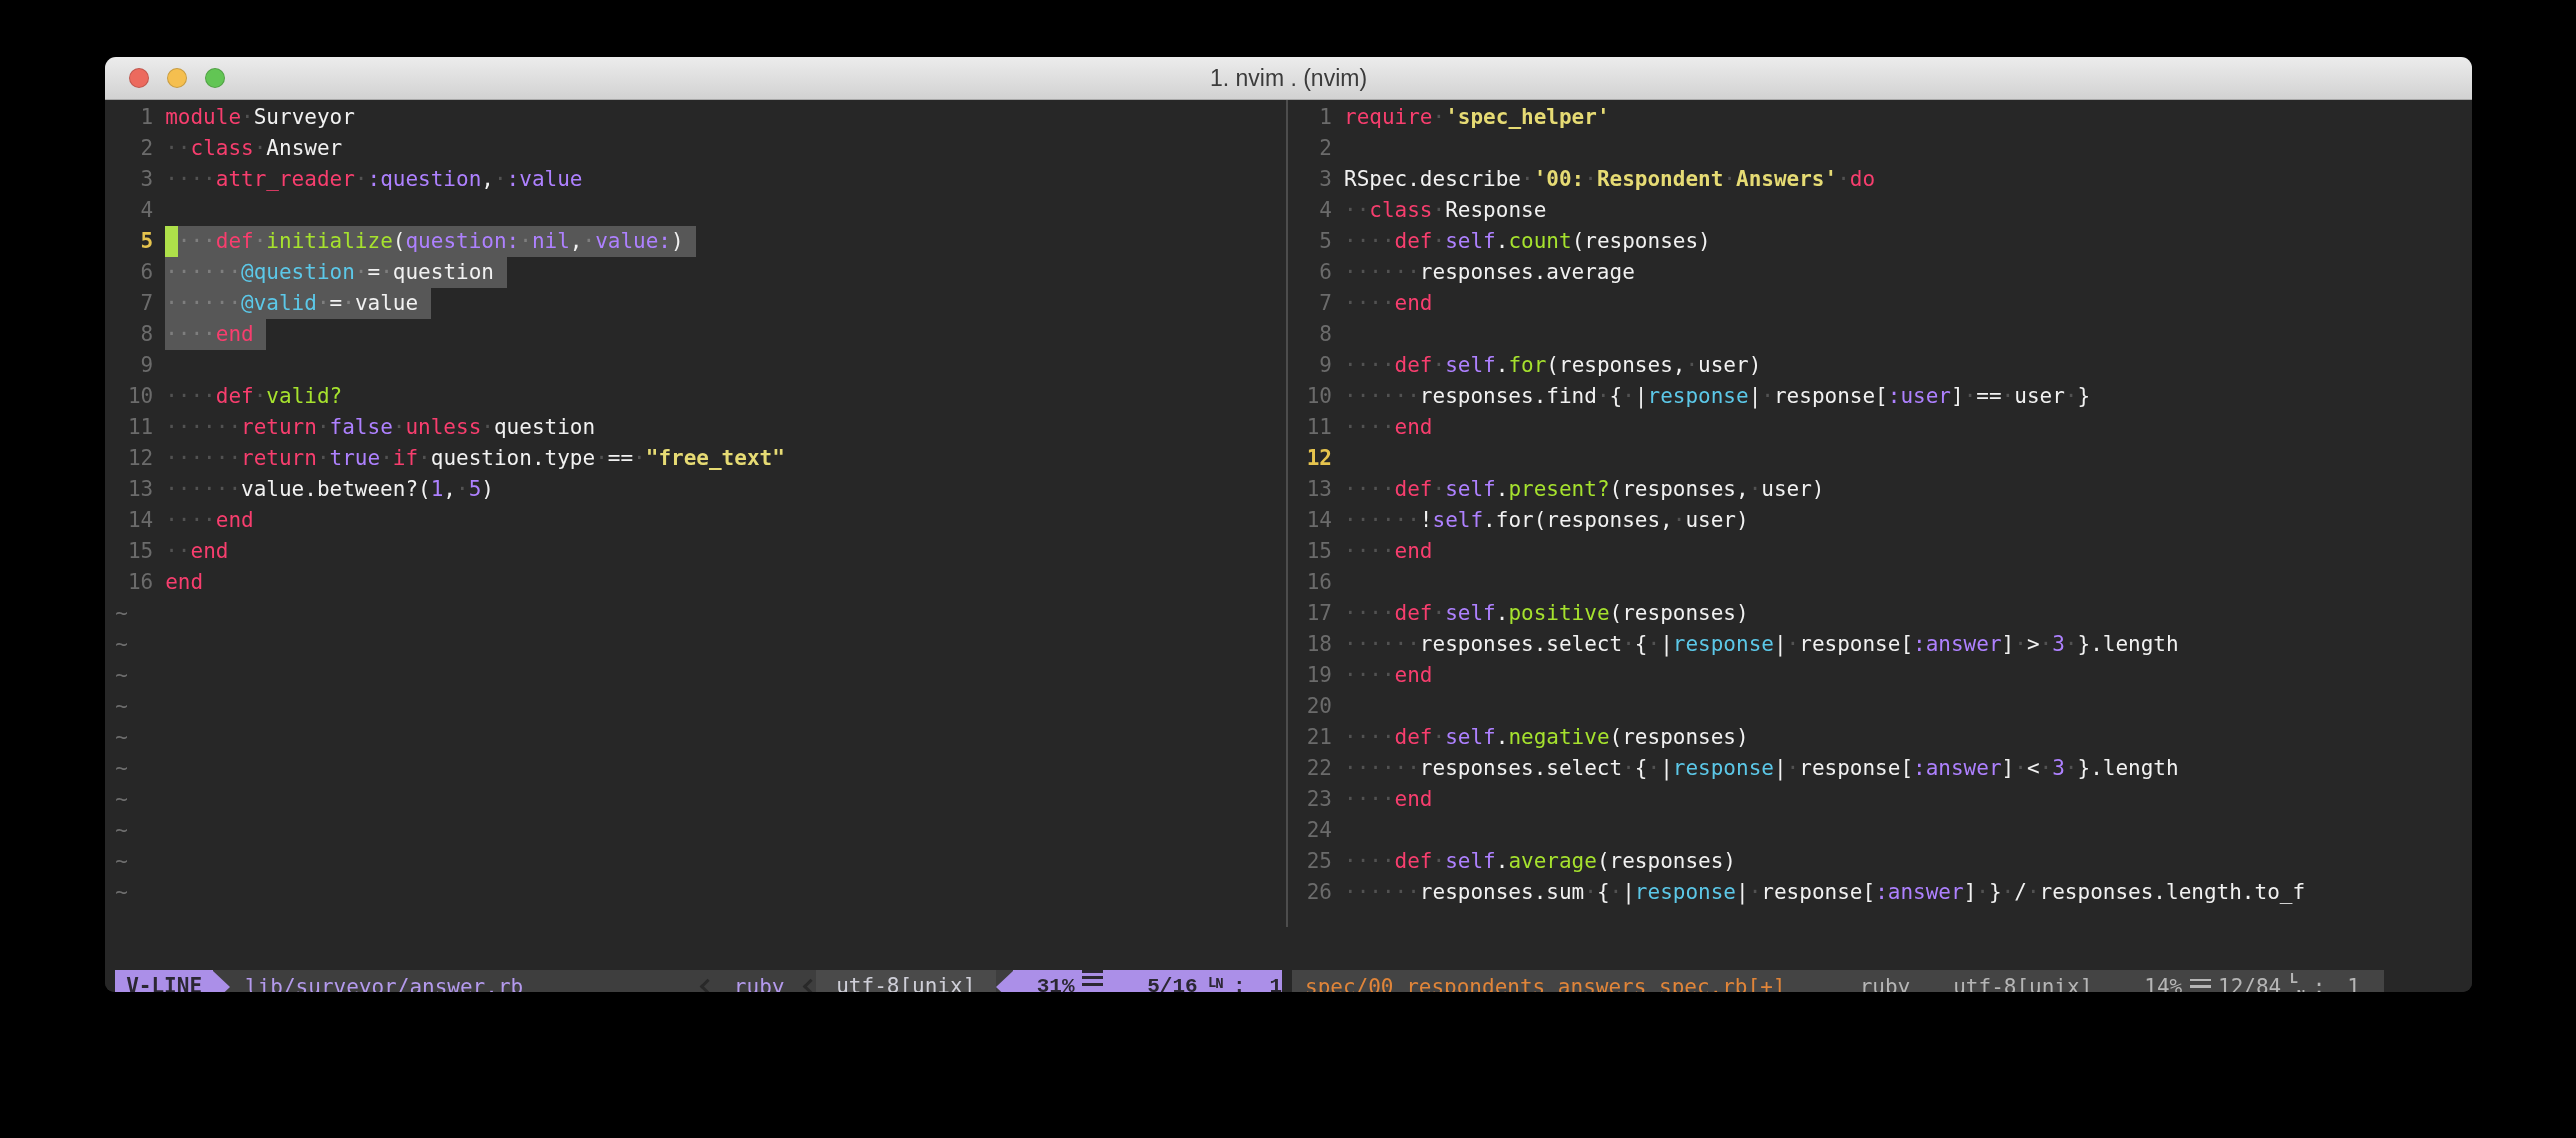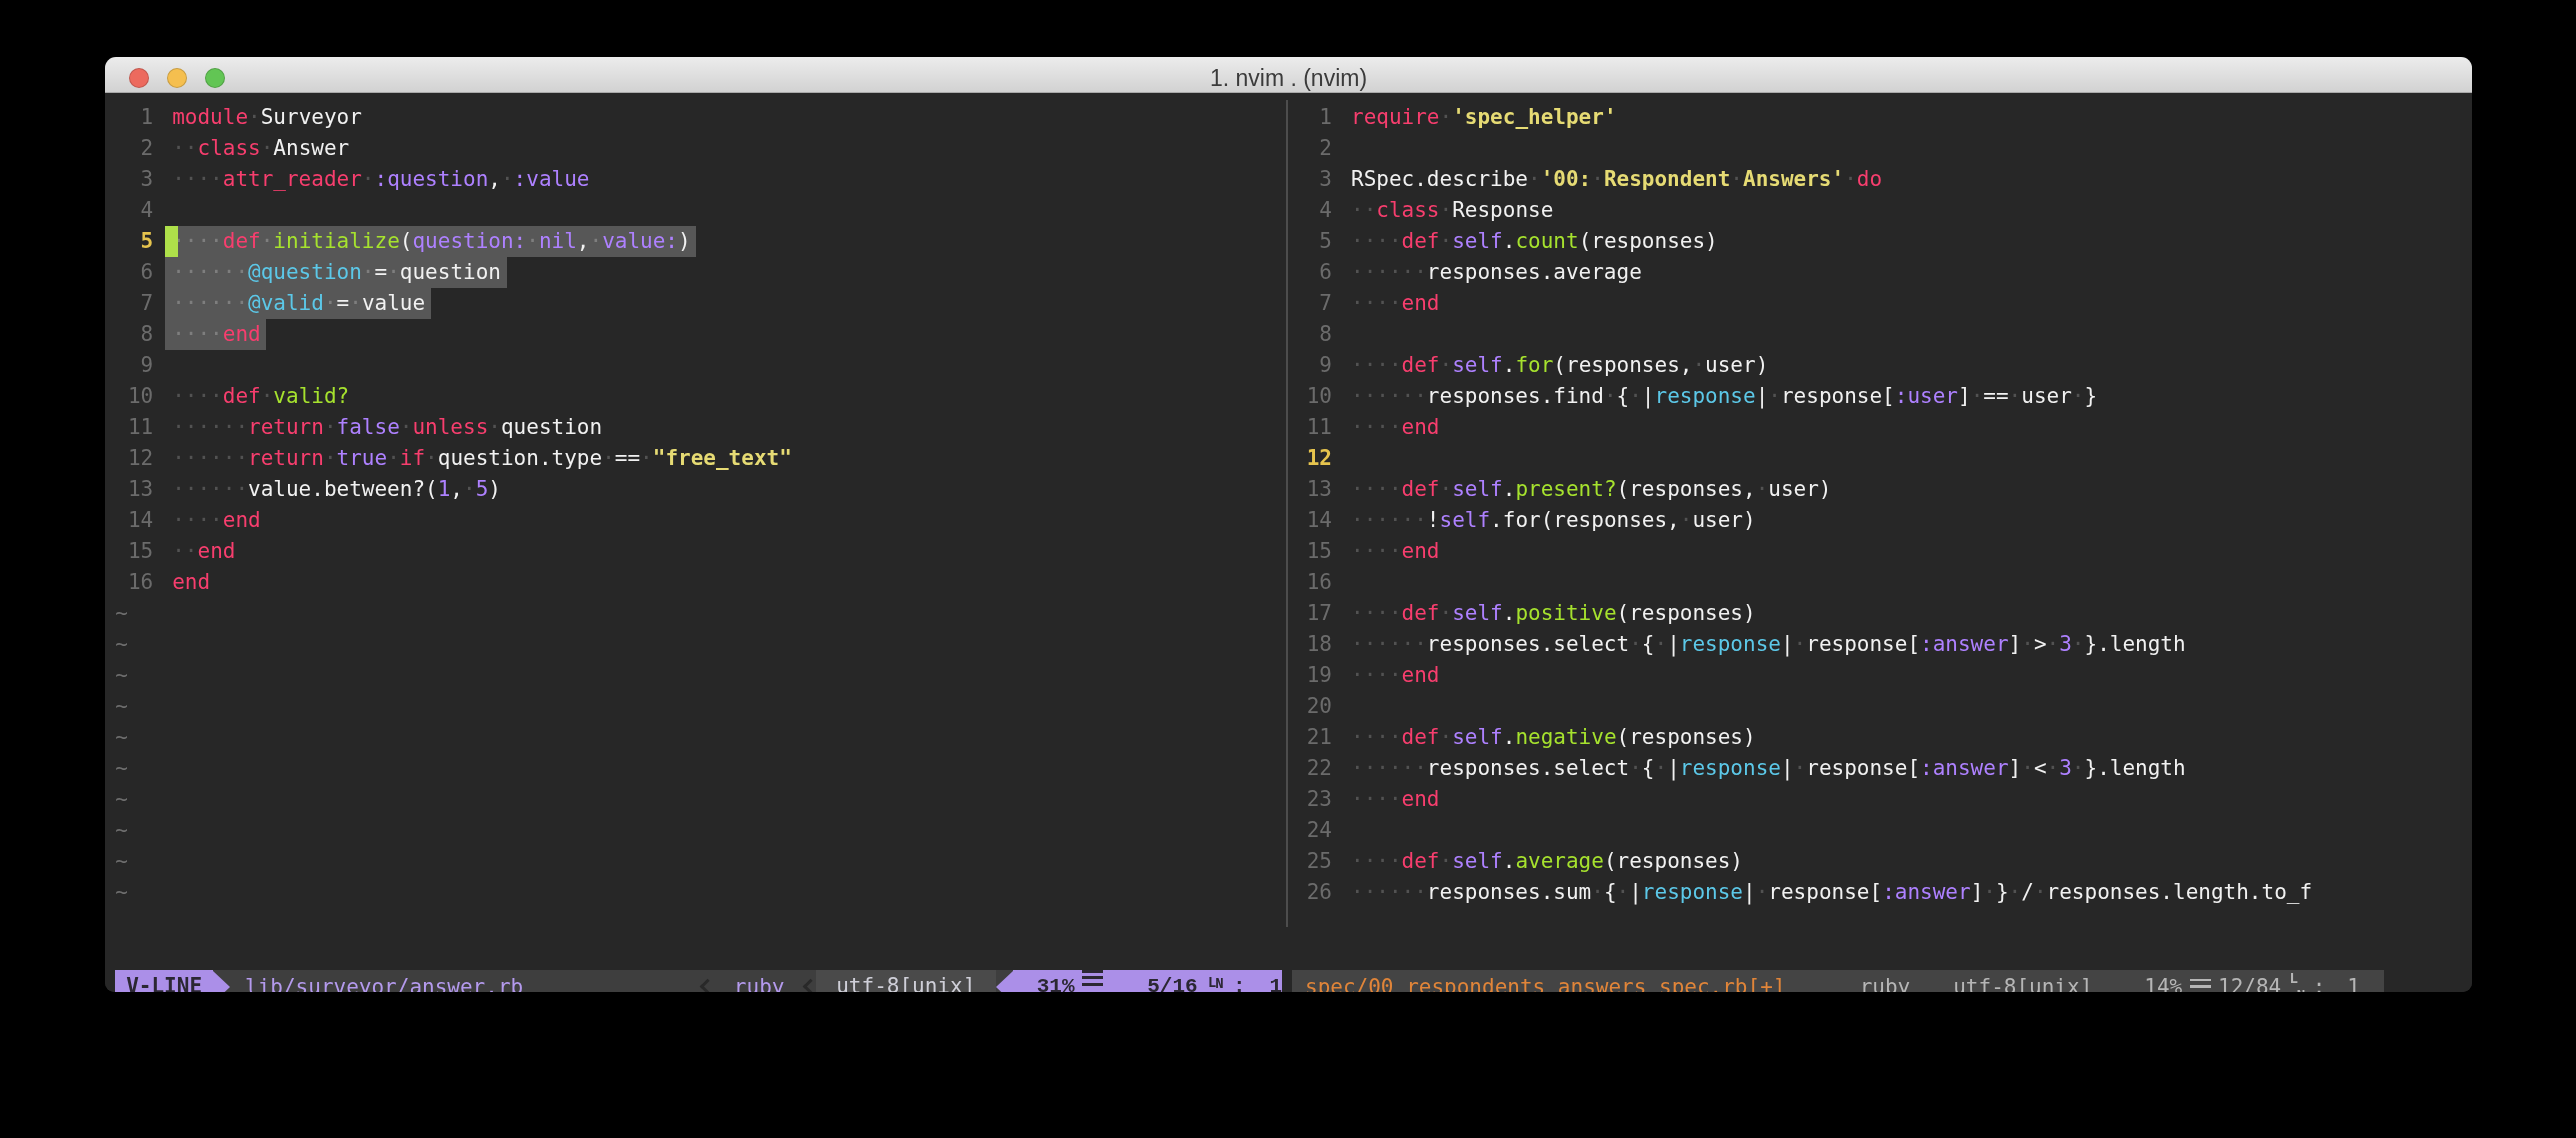--- a/index.html
+++ b/index.html
@@ -5,21 +5,21 @@
   * { margin:0; padding:0; box-sizing:border-box; }
   html,body { width:2576px; height:1138px; background:#000; overflow:hidden; }
   body { font-family:"DejaVu Sans Mono", monospace; }
 
   .window {
     position:absolute; left:105px; top:57px; width:2367px; height:935px;
     border-radius:11px 11px 9.3px 9.3px; overflow:hidden;
     background:var(--bg); box-shadow:0 33px 83px rgba(0,0,0,.6);
   }
   .titlebar {
-    position:absolute; left:0; top:0; right:0; height:36px;
+    position:absolute; left:0; top:0; right:0; height:43px;
     background:linear-gradient(#ececec,#d2d2d2);
     border-bottom:0.9px solid #a9a9a9;
   }
   .lights { position:absolute; left:24px; top:11px; display:flex; gap:17.6px; }
   .light { width:20.4px; height:20.4px; border-radius:50%; border:0.9px solid rgba(0,0,0,.18); }
   .light.red { background:var(--light-red); }
   .light.yellow { background:var(--light-yellow); }
   .light.green { background:var(--light-green); }
   .titletext {
     position:absolute; left:0; right:0; top:0; height:43px; line-height:43px;
@@ -34,21 +34,21 @@
   .pane { position:absolute; top:1.9px; }
   .pane.left  { left:10.2px;   width:1170px; }
   .pane.right { left:1189px; width:1168px; }
 
   .row { position:relative; height:31px; line-height:31px; font-size:21px; white-space:pre; }
   .ln {
     position:relative; z-index:2; display:inline-block; width:38px; margin-right:12px;
     text-align:right; color:var(--linenr); vertical-align:top;
   }
   .ln.cur { color:var(--curlinenr); font-weight:bold; }
-  .code { position:relative; z-index:2; vertical-align:top;margin-left:7px; }
+  .code { position:relative; z-index:2; vertical-align:top; }
   .tilde { color:var(--tilde); padding-left:0px; }
 
   .selbg { position:absolute; left:50px; top:0; bottom:0; background:var(--sel); z-index:0; }
   .cursorblk { position:absolute; left:50px; top:0; bottom:0; width:1ch; font-size:21px; background:var(--cursor); z-index:3; }
 
   .k  { color:var(--kw); }
   .f  { color:var(--fn); }
   .s  { color:var(--str);font-weight:bold; }
   .p  { color:var(--purp); }
   .c  { color:var(--cyan); }

